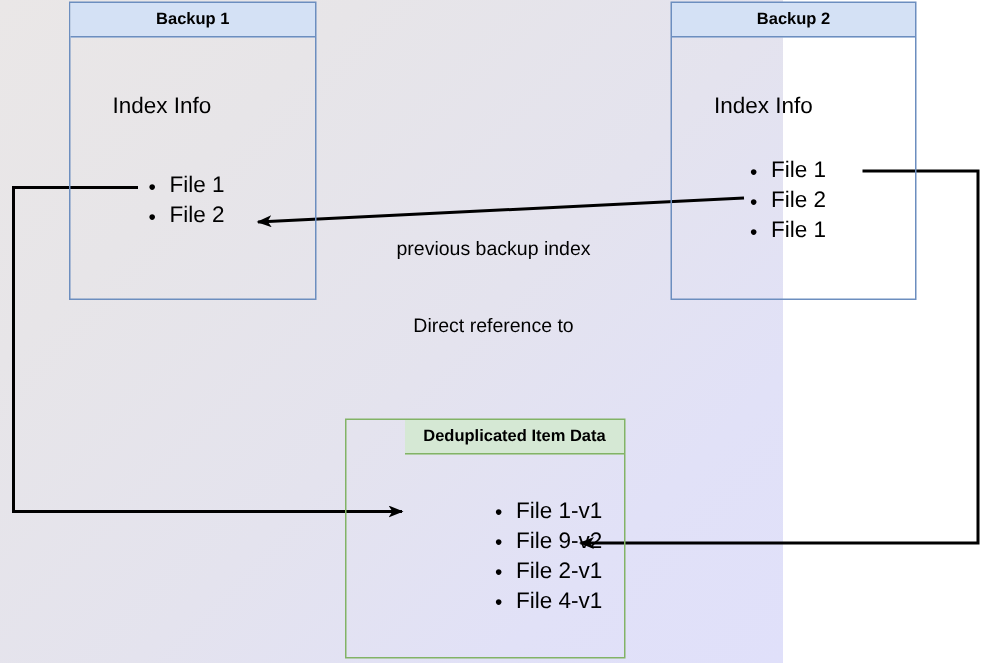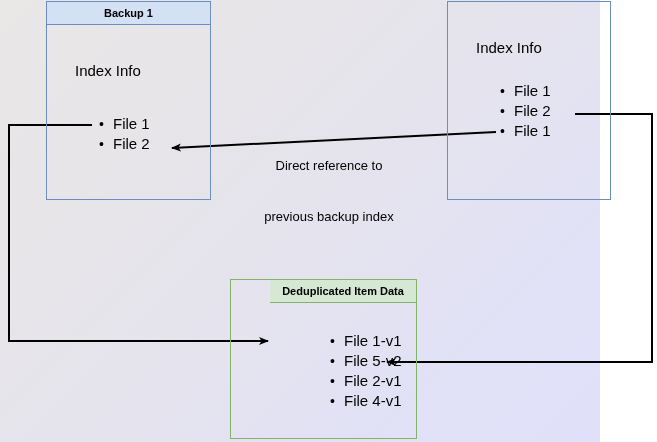--- a/index.html
+++ b/index.html
@@ -8,21 +8,21 @@
     padding: 0;
   }
   body {
     width: 657px;
     height: 442px;
     font-family: "Liberation Sans", sans-serif;
     overflow: hidden;
   }
   #canvas {
     position: relative;
-    width: 600px;
+    width: 522px;
     height: 442px;
     background: linear-gradient(135deg, #eae7e7 0%, #e7e5e8 25%, #e4e3ee 55%, #e1e1f7 80%, #e0e0fa 100%);
   }
   svg.edge-layer {
     position: absolute;
     left: 0;
     top: 0;
     width: 657px;
     height: 442px;
     overflow: visible;
@@ -125,40 +125,41 @@
     <div class="node-body">
       <div class="section-title" style="left:28px; top:37px;">Index Info</div>
       <ul class="item-list" style="left:52px; top:89px;">
         <li>File 1</li>
         <li>File 2</li>
       </ul>
     </div>
   </div>
 
   <div class="node blue" style="left:447px; top:1px; width:164px; height:199px;">
+    <div class="node-header">Backup 2</div>
     <div class="node-body">
       <div class="section-title" style="left:28px; top:37px;">Index Info</div>
       <ul class="item-list" style="left:52px; top:79px;">
         <li>File 1</li>
         <li>File 2</li>
         <li>File 1</li>
       </ul>
     </div>
   </div>
 
   <div class="node green" style="left:230px; top:279px; width:187px; height:160px;padding-left:39px;">
     <div class="node-header">Deduplicated Item Data</div>
     <div class="node-body">
       <ul class="item-list" style="left:60px; top:28px;">
         <li>File 1-v1</li>
-        <li>File 5-v2</li>
+        <li>File 9-v2</li>
         <li>File 2-v1</li>
         <li>File 4-v1</li>
       </ul>
     </div>
   </div>
 
   <div class="edge-label" style="left:244px; top:123px; width:170px;">
+    <div>previous backup index</div>
     <div>Direct reference to</div>
-    <div>previous backup index</div>
   </div>
 
 </div>
 
 </body></html>

